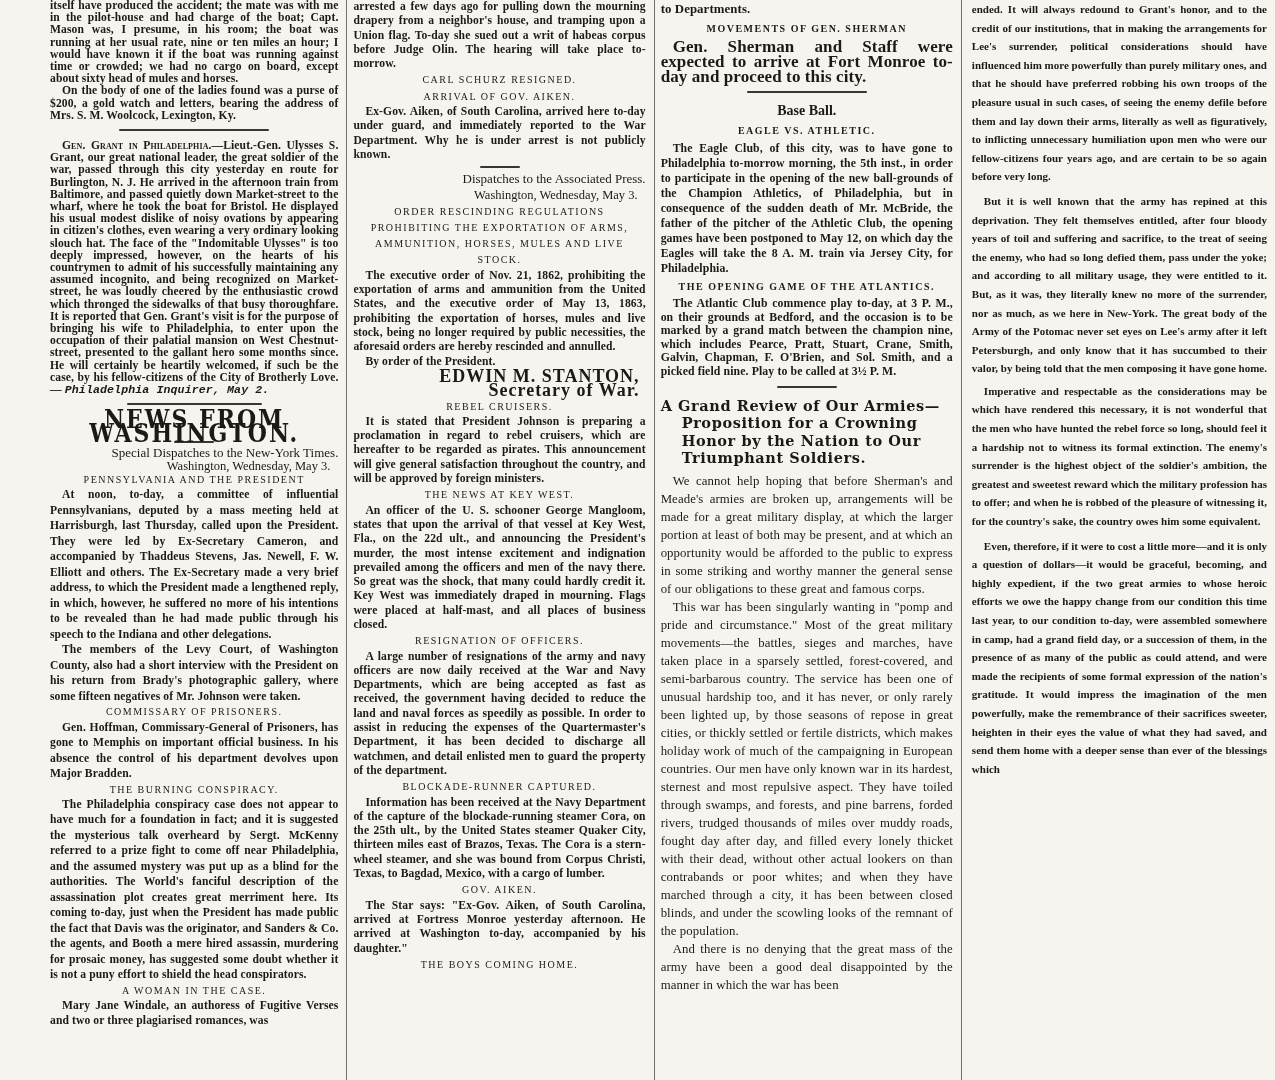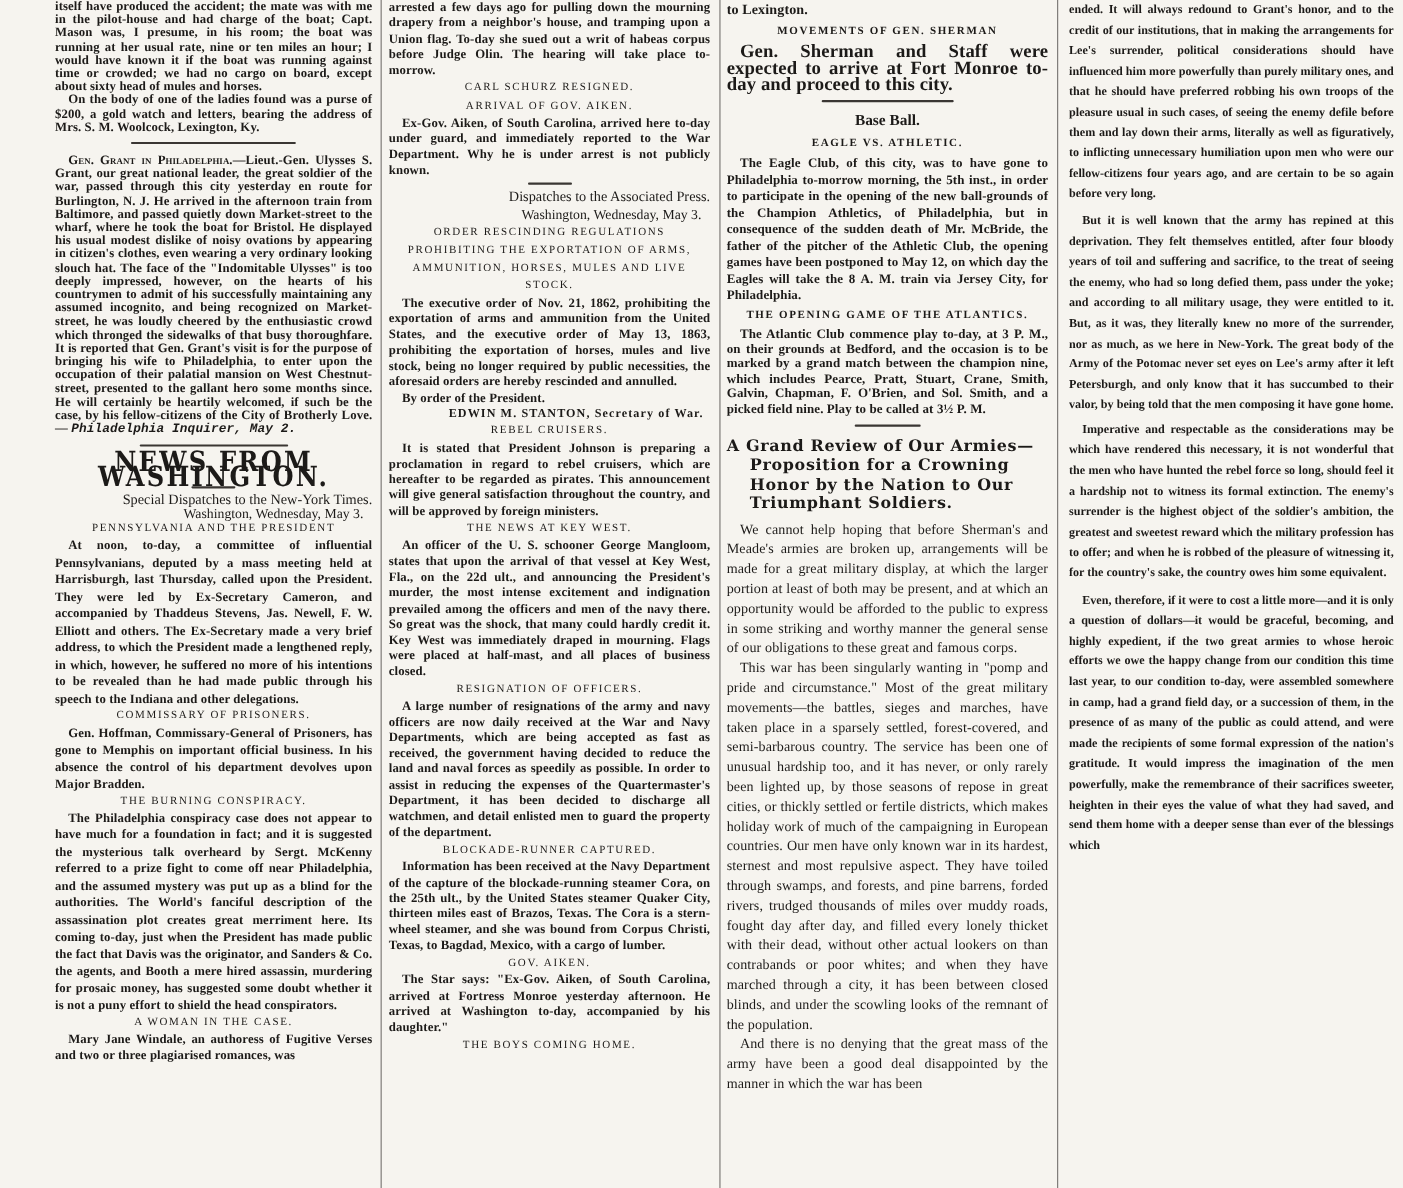--- a/index.html
+++ b/index.html
@@ -31,21 +31,21 @@
   }
   .col3 .sub { font-weight: bold; }
   .dash { display: flex; justify-content: center; margin: 7px 0 9px; }
   .dash span { display: block; height: 2px; background: #3a3633; border-radius: 2px; }
   .masthead {
     text-align: center; font-size: 22px; font-weight: bold; letter-spacing: 2px;
     font-family: "DejaVu Serif", serif; margin: 4px 0 2px; transform: scaleY(1.15);
   }
   .dispatch { text-align: right; font-size: 13px; margin: 4px 0 0; font-weight: normal; }
   .dateline { text-align: right; font-size: 12.5px; margin: 1px 8px 2px 0; font-weight: normal; }
-  .sig { text-align: right; font-size: 11px; margin-right: 6px; letter-spacing: 1px; font-weight: bold; }
+  .sig { text-align: right; font-size: 18px; margin-right: 6px; letter-spacing: 1px; font-weight: bold; }
   .headline {
     font-family: "DejaVu Serif", serif; font-weight: bold; font-size: 14.5px; line-height: 17.5px;
     letter-spacing: .6px; padding-left: 21px; text-indent: -21px; margin: 4px 0 5px;
   }
   .bb { text-align: center; font-weight: bold; font-size: 14px; margin: 2px 0 0; }
   .sc { font-variant: small-caps; }
   i { font-style: italic; font-family: Liberation Mono, monospace; }
 </style>
 </head>
 <body>
@@ -64,20 +64,21 @@
       </div>
     <div class="masthead">NEWS FROM WASHINGTON.</div>
     <div class="dash" style="margin:2px 0 3px">
         <span style="width:40px"></span>
       </div>
     <div class="dispatch">Special Dispatches to the New-York Times.</div>
     <div class="dateline">Washington, Wednesday, May 3.</div>
 
     <div class="sub">PENNSYLVANIA AND THE PRESIDENT</div>
     <p class="ind" style="line-height:15.5px">At noon, to-day, a committee of influential Pennsylvanians, deputed by a mass meeting held at Harrisburgh, last Thursday, called upon the President. They were led by Ex-Secretary Cameron, and accompanied by Thaddeus Stevens, Jas. Newell, F. W. Elliott and others. The Ex-Secretary made a very brief address, to which the President made a lengthened reply, in which, however, he suffered no more of his intentions to be revealed than he had made public through his speech to the Indiana and other delegations.</p>
+    <p class="ind" style="line-height:15.5px">The members of the Levy Court, of Washington County, also had a short interview with the President on his return from Brady's photographic gallery, where some fifteen negatives of Mr. Johnson were taken.</p>
 
     <div class="sub">COMMISSARY OF PRISONERS.</div>
     <p class="ind" style="line-height:15.5px">Gen. Hoffman, Commissary-General of Prisoners, has gone to Memphis on important official business. In his absence the control of his department devolves upon Major Bradden.</p>
 
     <div class="sub">THE BURNING CONSPIRACY.</div>
     <p class="ind" style="line-height:15.5px">The Philadelphia conspiracy case does not appear to have much for a foundation in fact; and it is suggested the mysterious talk overheard by Sergt. McKenny referred to a prize fight to come off near Philadelphia, and the assumed mystery was put up as a blind for the authorities. The World's fanciful description of the assassination plot creates great merriment here. Its coming to-day, just when the President has made public the fact that Davis was the originator, and Sanders &amp; Co. the agents, and Booth a mere hired assassin, murdering for prosaic money, has suggested some doubt whether it is not a puny effort to shield the head conspirators.</p>
 
     <div class="sub">A WOMAN IN THE CASE.</div>
     <p class="ind" style="line-height:15.5px">Mary Jane Windale, an authoress of Fugitive Verses and two or three plagiarised romances, was</p>
   </div>
@@ -110,21 +111,21 @@
     <div class="sub">BLOCKADE-RUNNER CAPTURED.</div>
     <p class="ind">Information has been received at the Navy Department of the capture of the blockade-running steamer Cora, on the 25th ult., by the United States steamer Quaker City, thirteen miles east of Brazos, Texas. The Cora is a stern-wheel steamer, and she was bound from Corpus Christi, Texas, to Bagdad, Mexico, with a cargo of lumber.</p>
     <div class="sub">GOV. AIKEN.</div>
     <p class="ind">The Star says: "Ex-Gov. Aiken, of South Carolina, arrived at Fortress Monroe yesterday afternoon. He arrived at Washington to-day, accompanied by his daughter."</p>
     <div class="sub">THE BOYS COMING HOME.</div>
   </div>
 
   <div class="rule"></div>
 
   <div class="col col3">
-    <p style="font-weight:bold">to Lexington.</p>
+    <p style="font-weight:bold">to Departments.</p>
     <div class="sub">MOVEMENTS OF GEN. SHERMAN</div>
     <p class="ind" style="font-weight:bold;font-size:17px;line-height:15px">Gen. Sherman and Staff were expected to arrive at Fort Monroe to-day and proceed to this city.</p>
 
     <div class="dash">
         <span style="width:120px"></span>
       </div>
 
     <div class="bb">Base Ball.</div>
     <div class="sub">EAGLE VS. ATHLETIC.</div>
     <p class="ind" style="font-weight:bold;font-size:11.8px;line-height:15px">The Eagle Club, of this city, was to have gone to Philadelphia to-morrow morning, the 5th inst., in order to participate in the opening of the new ball-grounds of the Champion Athletics, of Philadelphia, but in consequence of the sudden death of Mr. McBride, the father of the pitcher of the Athletic Club, the opening games have been postponed to May 12, on which day the Eagles will take the 8 A. M. train via Jersey City, for Philadelphia.</p>

